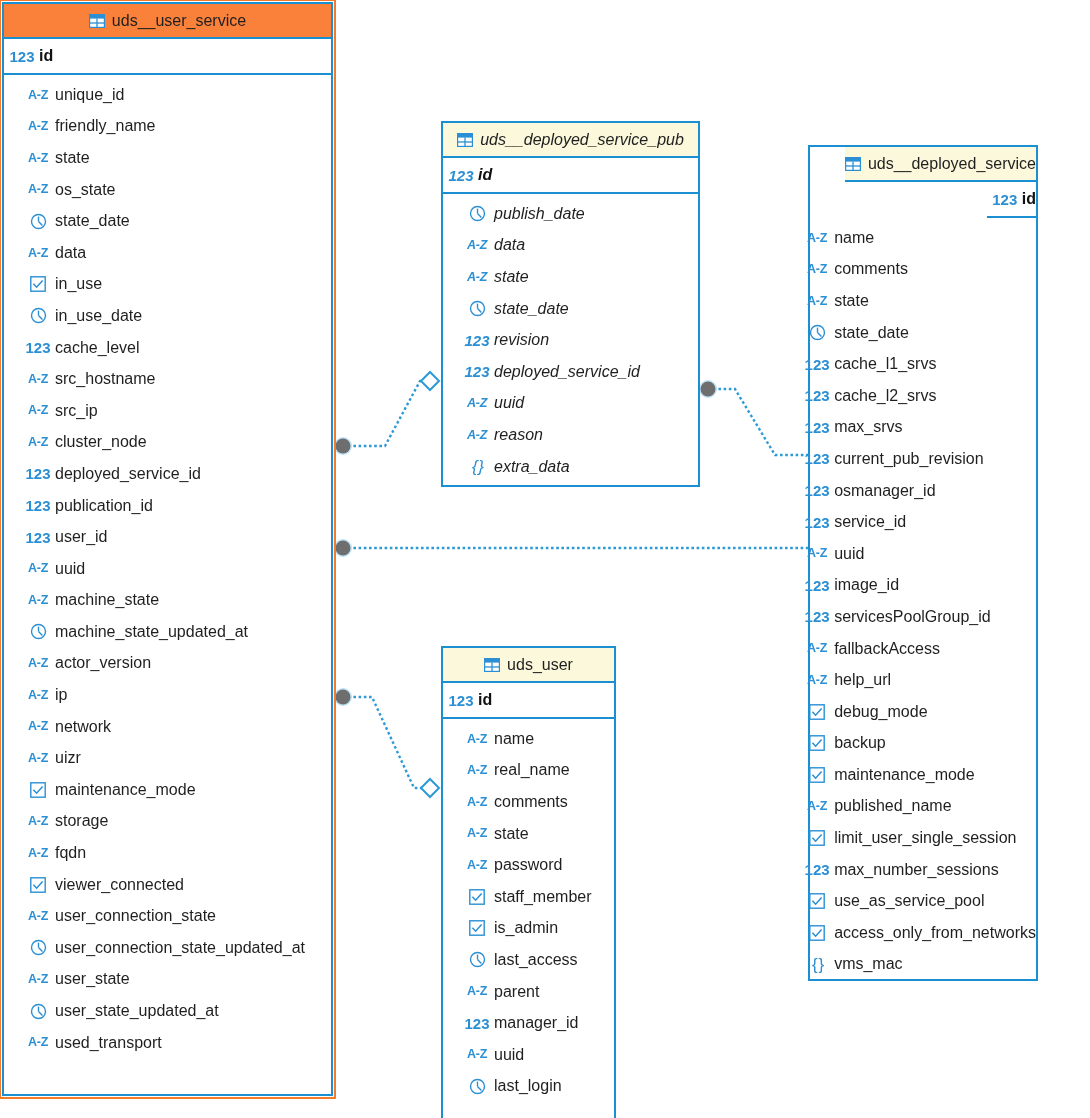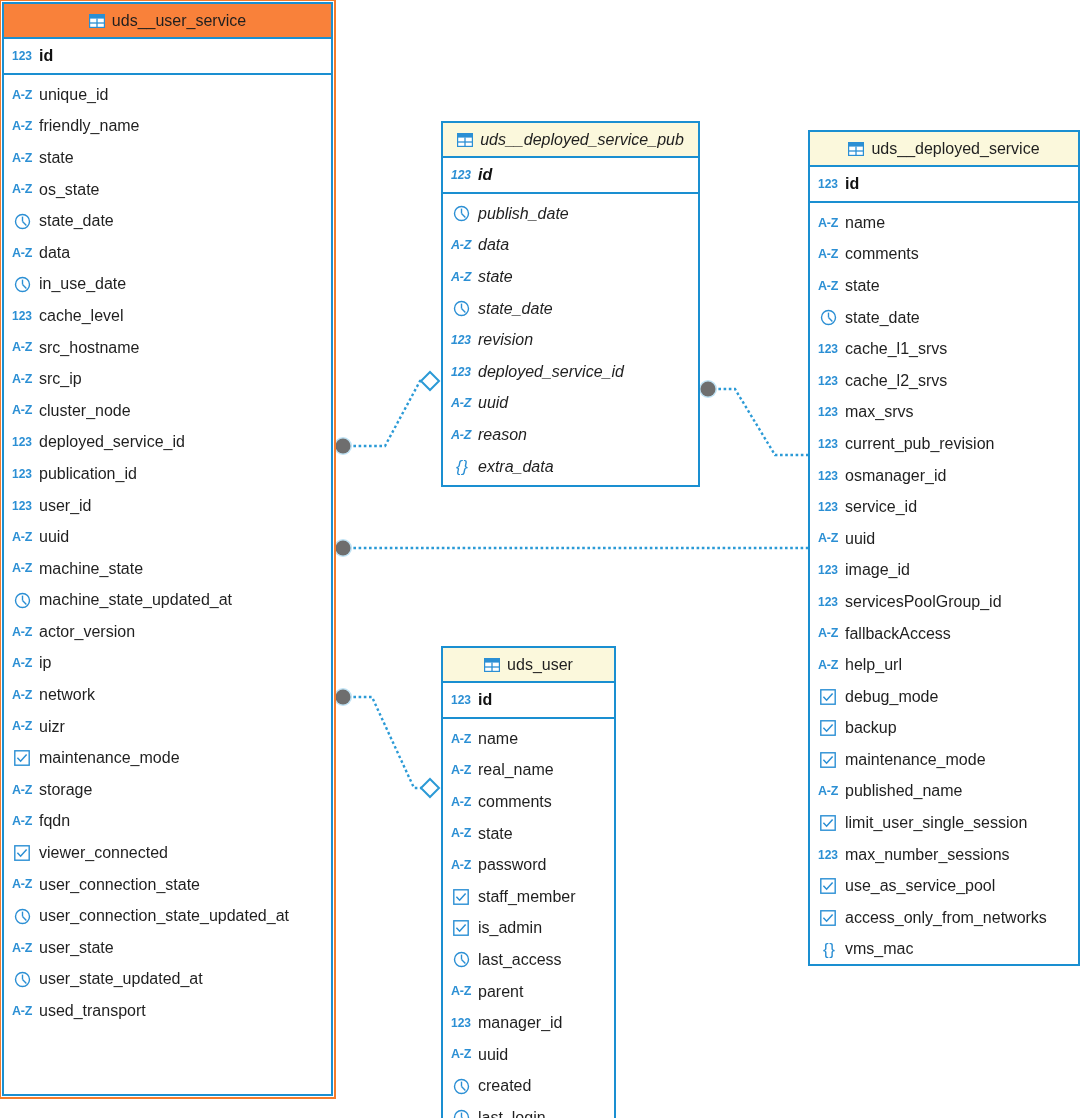--- a/index.html
+++ b/index.html
@@ -62,21 +62,21 @@
     align-items: center;
     padding-left: 8px;
     gap: 7px;
     border-bottom: 2px solid #1a8fd1;
     font-size: 16px;
     font-weight: bold;
     color: #111111;
   }
   .col-list {
     flex: 1 1 auto;
-    padding: 4px 0 4px 0;
+    padding: 4px 0 4px 16px;
     overflow: hidden;
   }
   .col-row {
     box-sizing: border-box;
     height: 31.6px;
     display: flex;
     align-items: center;
     padding-left: 8px;
     gap: 7px;
     font-size: 16px;
@@ -89,21 +89,21 @@
     width: 20px;
     display: inline-flex;
     align-items: center;
     justify-content: center;
     color: #2b8fd4;
     font-size: 12.5px;
     font-weight: bold;
     letter-spacing: -0.2px;
     line-height: 1;
   }
-  .dt.num { font-size: 12px; letter-spacing: 0; }
+  .dt.num { font-size: 15px; letter-spacing: 0; }
   .dt.str { font-size: 12.5px; }
   .dt.json {
     font-size: 17px;
     font-weight: normal;
     letter-spacing: -2px;
   }
   .dt svg { display: block; }
   .tbl-glyph {
     width: 16px; height: 14px;
     display: inline-block;
@@ -180,20 +180,29 @@
             </svg>
           </span>
           <span class="col-name">state_date</span>
         </div>
         <div class="col-row">
           <span class="dt str">A-Z</span>
           <span class="col-name">data</span>
         </div>
         <div class="col-row">
           <span class="dt">
+            <svg width="16" height="16" viewBox="0 0 16 16">
+              <rect x="0.8" y="0.8" width="14.4" height="14.4" fill="none" stroke="#2b8fd4" stroke-width="1.4"></rect>
+              <polyline points="3.4,7.8 6.6,11.2 12.6,4.4" fill="none" stroke="#2b8fd4" stroke-width="1.5"></polyline>
+            </svg>
+          </span>
+          <span class="col-name">in_use</span>
+        </div>
+        <div class="col-row">
+          <span class="dt">
             <svg width="17" height="17" viewBox="0 0 17 17">
               <circle cx="8.5" cy="8.5" r="7" fill="none" stroke="#2b8fd4" stroke-width="1.4"></circle>
               <line x1="8.5" y1="8.5" x2="8.5" y2="3.6" stroke="#2b8fd4" stroke-width="1.4"></line>
               <line x1="8.5" y1="8.5" x2="12.4" y2="12.4" stroke="#2b8fd4" stroke-width="1.4"></line>
             </svg>
           </span>
           <span class="col-name">in_use_date</span>
         </div>
         <div class="col-row">
           <span class="dt num">123</span>
@@ -375,21 +384,21 @@
         <div class="col-row">
           <span class="dt str">A-Z</span>
           <span class="col-name">reason</span>
         </div>
         <div class="col-row">
           <span class="dt json">{ }</span>
           <span class="col-name">extra_data</span>
         </div>
       </div>
     </div>
-    <div class="table-box" style="left: 808px; top: 130px; width: 272px; height: 836px;">
+    <div class="table-box" style="left: 808px; top: 145px; width: 230px; height: 836px; align-items: flex-end;">
       <div class="table-header">
         <span class="tbl-glyph"><svg width="16" height="14" viewBox="0 0 16 14">
             <rect x="0.5" y="0.5" width="15" height="13" fill="#ffffff" stroke="#2b8fd4" stroke-width="1.4"></rect>
             <rect x="1" y="1" width="14" height="3.6" fill="#2b8fd4"></rect>
             <line x1="8" y1="4.6" x2="8" y2="13.5" stroke="#2b8fd4" stroke-width="1.3"></line>
             <line x1="0.5" y1="9" x2="15.5" y2="9" stroke="#2b8fd4" stroke-width="1.3"></line>
           </svg></span>
         <span class="table-title">uds__deployed_service</span>
       </div>
       <div class="pk-row">
@@ -607,27 +616,17 @@
           <span class="col-name">uuid</span>
         </div>
         <div class="col-row">
           <span class="dt">
             <svg width="17" height="17" viewBox="0 0 17 17">
               <circle cx="8.5" cy="8.5" r="7" fill="none" stroke="#2b8fd4" stroke-width="1.4"></circle>
               <line x1="8.5" y1="8.5" x2="8.5" y2="3.6" stroke="#2b8fd4" stroke-width="1.4"></line>
               <line x1="8.5" y1="8.5" x2="12.4" y2="12.4" stroke="#2b8fd4" stroke-width="1.4"></line>
             </svg>
           </span>
-          <span class="col-name">created</span>
-        </div>
-        <div class="col-row">
-          <span class="dt">
-            <svg width="17" height="17" viewBox="0 0 17 17">
-              <circle cx="8.5" cy="8.5" r="7" fill="none" stroke="#2b8fd4" stroke-width="1.4"></circle>
-              <line x1="8.5" y1="8.5" x2="8.5" y2="3.6" stroke="#2b8fd4" stroke-width="1.4"></line>
-              <line x1="8.5" y1="8.5" x2="12.4" y2="12.4" stroke="#2b8fd4" stroke-width="1.4"></line>
-            </svg>
-          </span>
           <span class="col-name">last_login</span>
         </div>
       </div>
     </div>
   </div>
 
 </body></html>

